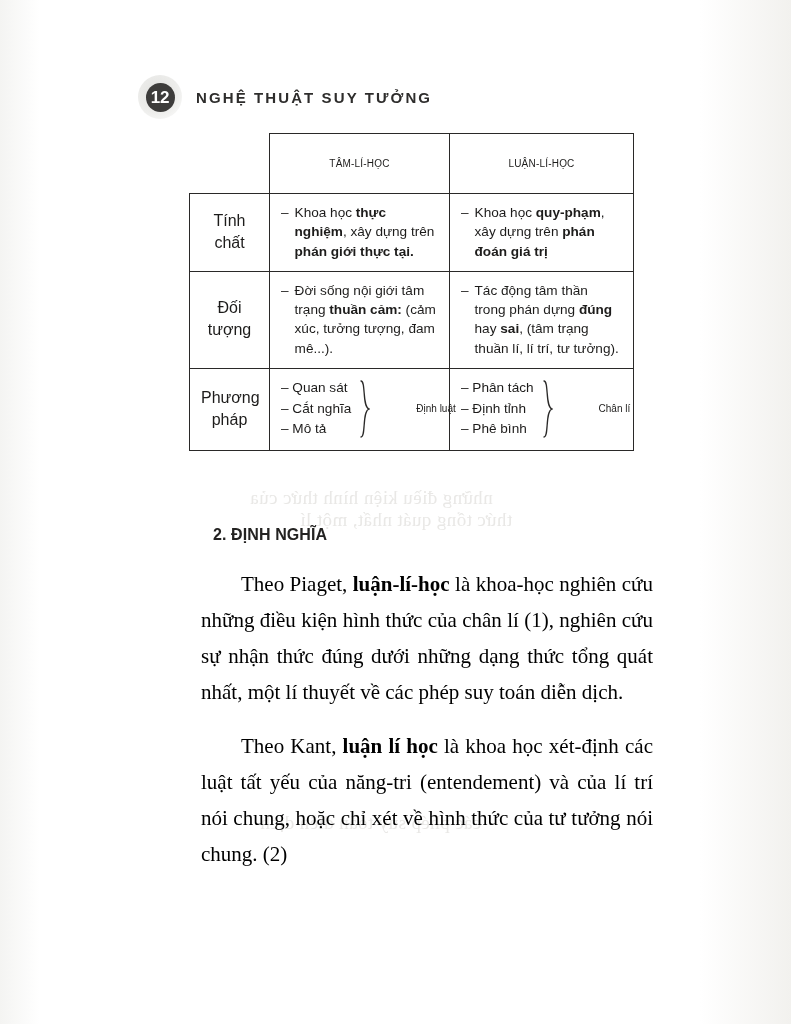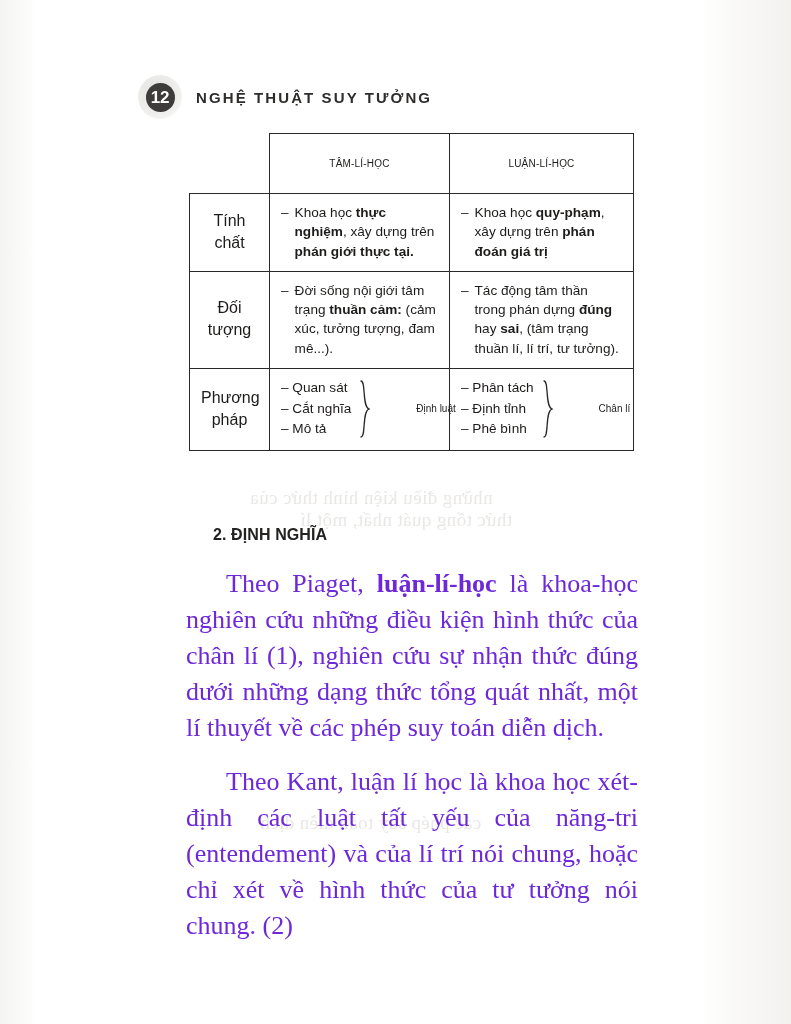--- a/index.html
+++ b/index.html
@@ -171,27 +171,27 @@
     font-size: 16px;
     font-weight: 700;
     letter-spacing: 0.1px;
     color: #232221;
     margin-left: 24px;
   }
 
   
   .body-copy {
     position: absolute;
-    left: 186px;
+    left: 201px;
     top: 566px;
     width: 452px;
     font-family: "Liberation Serif", serif;
-    font-size: 26px;
+    font-size: 21px;
     line-height: 36px;
-    color: #6d28d9;
+    color: #000000;
     text-align: justify;
     text-justify: inter-word;
   }
   .body-copy p {
     margin: 0 0 18px 0;
     text-indent: 40px;
   }
   .body-copy p:last-child { margin-bottom: 0; }
 </style>
 </head>
@@ -302,15 +302,15 @@
             </td>
           </tr>
         </tbody>
     </table>
   </div>
 
   <div class="sec-head">2. ĐỊNH NGHĨA</div>
 
   <div class="body-copy" id="body-copy">
       <p><span>Theo Piaget, </span><span style="font-weight: 700;">luận-lí-học</span><span> là khoa-học nghiên cứu những điều kiện hình thức của chân lí (1), nghiên cứu sự nhận thức đúng dưới những dạng thức tổng quát nhất, một lí thuyết về các phép suy toán diễn dịch.</span></p>
-      <p><span>Theo Kant, </span><span style="font-weight: 400;">luận lí học</span><span> là khoa học xét-định các luật tất yếu của năng-tri (entendement) và của lí trí nói chung, hoặc chỉ xét về hình thức của tư tưởng nói chung. (2)</span></p>
+      <p><span>Theo Kant, </span><span style="font-weight: 700;">luận lí học</span><span> là khoa học xét-định các luật tất yếu của năng-tri (entendement) và của lí trí nói chung, hoặc chỉ xét về hình thức của tư tưởng nói chung. (2)</span></p>
     </div>
 </div>
 
 </body></html>

